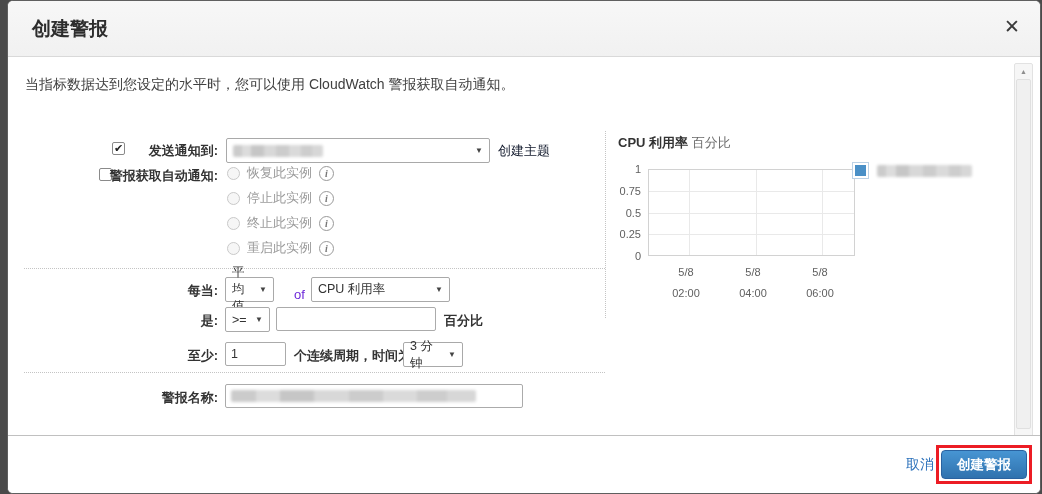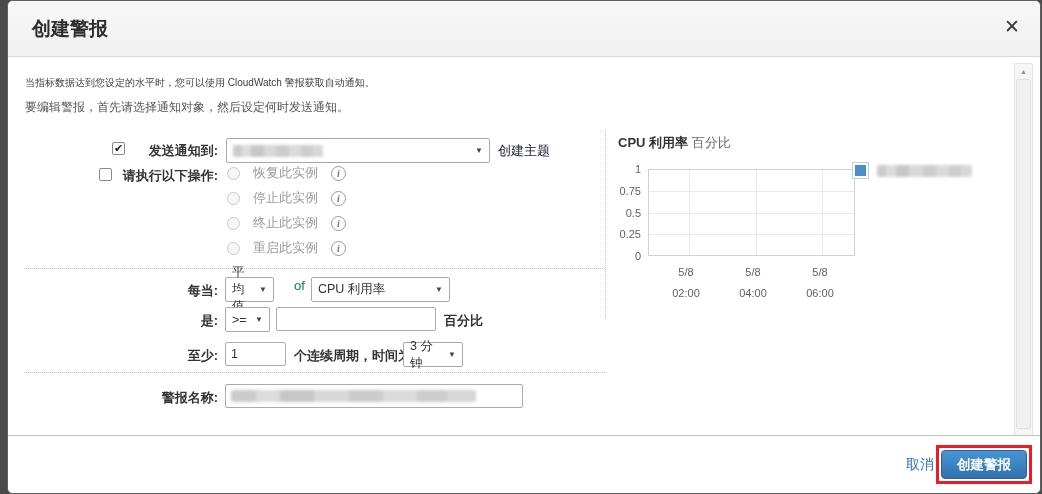--- a/index.html
+++ b/index.html
@@ -19,21 +19,21 @@
     background:linear-gradient(#f7f7f7,#f1f1f1);
     border-bottom:1px solid #d9d9d9;
     display:flex; align-items:center; padding-left:24px;
   }
   .dlg-title { font-size:19px; font-weight:bold; color:#2d2d2d; }
   .close-x {
     position:absolute; right:20px; top:14px; font-size:19px; color:#3a3a3a;
     cursor:pointer; font-weight:bold;
   }
   .dlg-body { position:absolute; left:0; top:57px; width:1032px; height:377px; background:#fff; }
-  .intro1 { position:absolute; left:17px; top:18px; font-size:10px; color:#404040; }
+  .intro1 { position:absolute; left:17px; top:18px; font-size:14px; color:#404040; }
   .intro2 { position:absolute; left:17px; top:41px; font-size:12px; color:#555; }
 
   
   .flabel { position:absolute; font-size:13px; font-weight:bold; color:#333; text-align:right; }
   .checkbox {
     position:absolute; width:13px; height:13px; border:1px solid #8a8a8a;
     background:#fff; border-radius:2px; font-size:11px; line-height:11px;
     text-align:center; color:#222;
   }
   .sel {
@@ -41,21 +41,21 @@
     border-radius:2px; font-size:12.5px; color:#333; display:flex; align-items:center;
     padding:0 6px; cursor:pointer;
   }
   .sel .arrow { margin-left:auto; font-size:8px; color:#444; padding-left:6px; }
   .tinput {
     position:absolute; height:24px; border:1px solid #ababab; background:#fff;
     border-radius:2px; font-size:12.5px; color:#333; padding:0 5px;
     font-family:"Liberation Sans","DejaVu Sans",sans-serif;
   }
   .link { color:#0f172a; font-size:13px; text-decoration:none; cursor:pointer; }
-  .radio-row { position:absolute; display:flex; align-items:center; gap:13px; }
+  .radio-row { position:absolute; display:flex; align-items:center; gap:7px; }
   .radio {
     width:13px; height:13px; border:1px solid #c9c9c9; border-radius:50%;
     background:#f6f6f6;
   }
   .radio-label { font-size:13px; color:#9a9a9a; }
   .info-icon {
     width:15px; height:15px; border:1px solid #999; border-radius:50%;
     font-size:10px; color:#777; display:flex; align-items:center; justify-content:center;
     font-weight:bold; font-family:"Liberation Serif","DejaVu Serif",serif; font-style:italic;
   }
@@ -117,32 +117,31 @@
 
 <div class="dialog">
 
   <div class="dlg-header">
     <span class="dlg-title">创建警报</span>
   </div>
   <span class="close-x">✕</span>
 
   <div class="dlg-body">
     <div class="intro1">当指标数据达到您设定的水平时，您可以使用 CloudWatch 警报获取自动通知。</div>
-    <div class="intro2">要编辑警报，首先请选择通知对象，然后设定何时发送通知。</div>
 
     <span class="checkbox" style="left:104px; top:84px;">✔</span>
     <span class="flabel" style="left:118px; top:84px; width:92px;">发送通知到:</span>
     <div class="sel" style="left:218px; top:80px; width:264px;">
       <span class="redacted" style="width:90px; height:12px;"></span>
       <span class="arrow">▼</span>
     </div>
     <a class="link" style="position:absolute; left:490px; top:84px;">创建主题</a>
 
     <span class="checkbox" style="left:91px; top:110px;"></span>
-    <span class="flabel" style="left:95px; top:109px; width:115px;">请执行以下操作:</span>
+    <span class="flabel" style="left:95px; top:109px; width:115px;">警报获取自动通知:</span>
 
     <div class="radio-row" style="left:219px; top:106px;">
       <span class="radio"></span>
       <span class="radio-label">恢复此实例</span>
       <span class="info-icon">i</span>
     </div>
     <div class="radio-row" style="left:219px; top:131px;">
       <span class="radio"></span>
       <span class="radio-label">停止此实例</span>
       <span class="info-icon">i</span>
@@ -158,21 +157,21 @@
       <span class="info-icon">i</span>
     </div>
 
     <div class="dotted-h" style="left:16px; top:210px; width:581px;"></div>
 
     <span class="flabel" style="left:150px; top:224px; width:60px;">每当:</span>
     <div class="sel" style="left:217px; top:219px; width:49px;">
       <span>平均值</span>
       <span class="arrow">▼</span>
     </div>
-    <span style="position:absolute; left:286px; top:220px; font-size:13px; color:#15803d;">of</span>
+    <span style="position:absolute; left:286px; top:229px; font-size:13px; color:#6d28d9;">of</span>
     <div class="sel" style="left:303px; top:219px; width:139px;">
       <span>CPU 利用率</span>
       <span class="arrow">▼</span>
     </div>
 
     <span class="flabel" style="left:160px; top:254px; width:50px;">是:</span>
     <div class="sel" style="left:217px; top:249px; width:45px;">
       <span>&gt;=</span>
       <span class="arrow">▼</span>
     </div>

